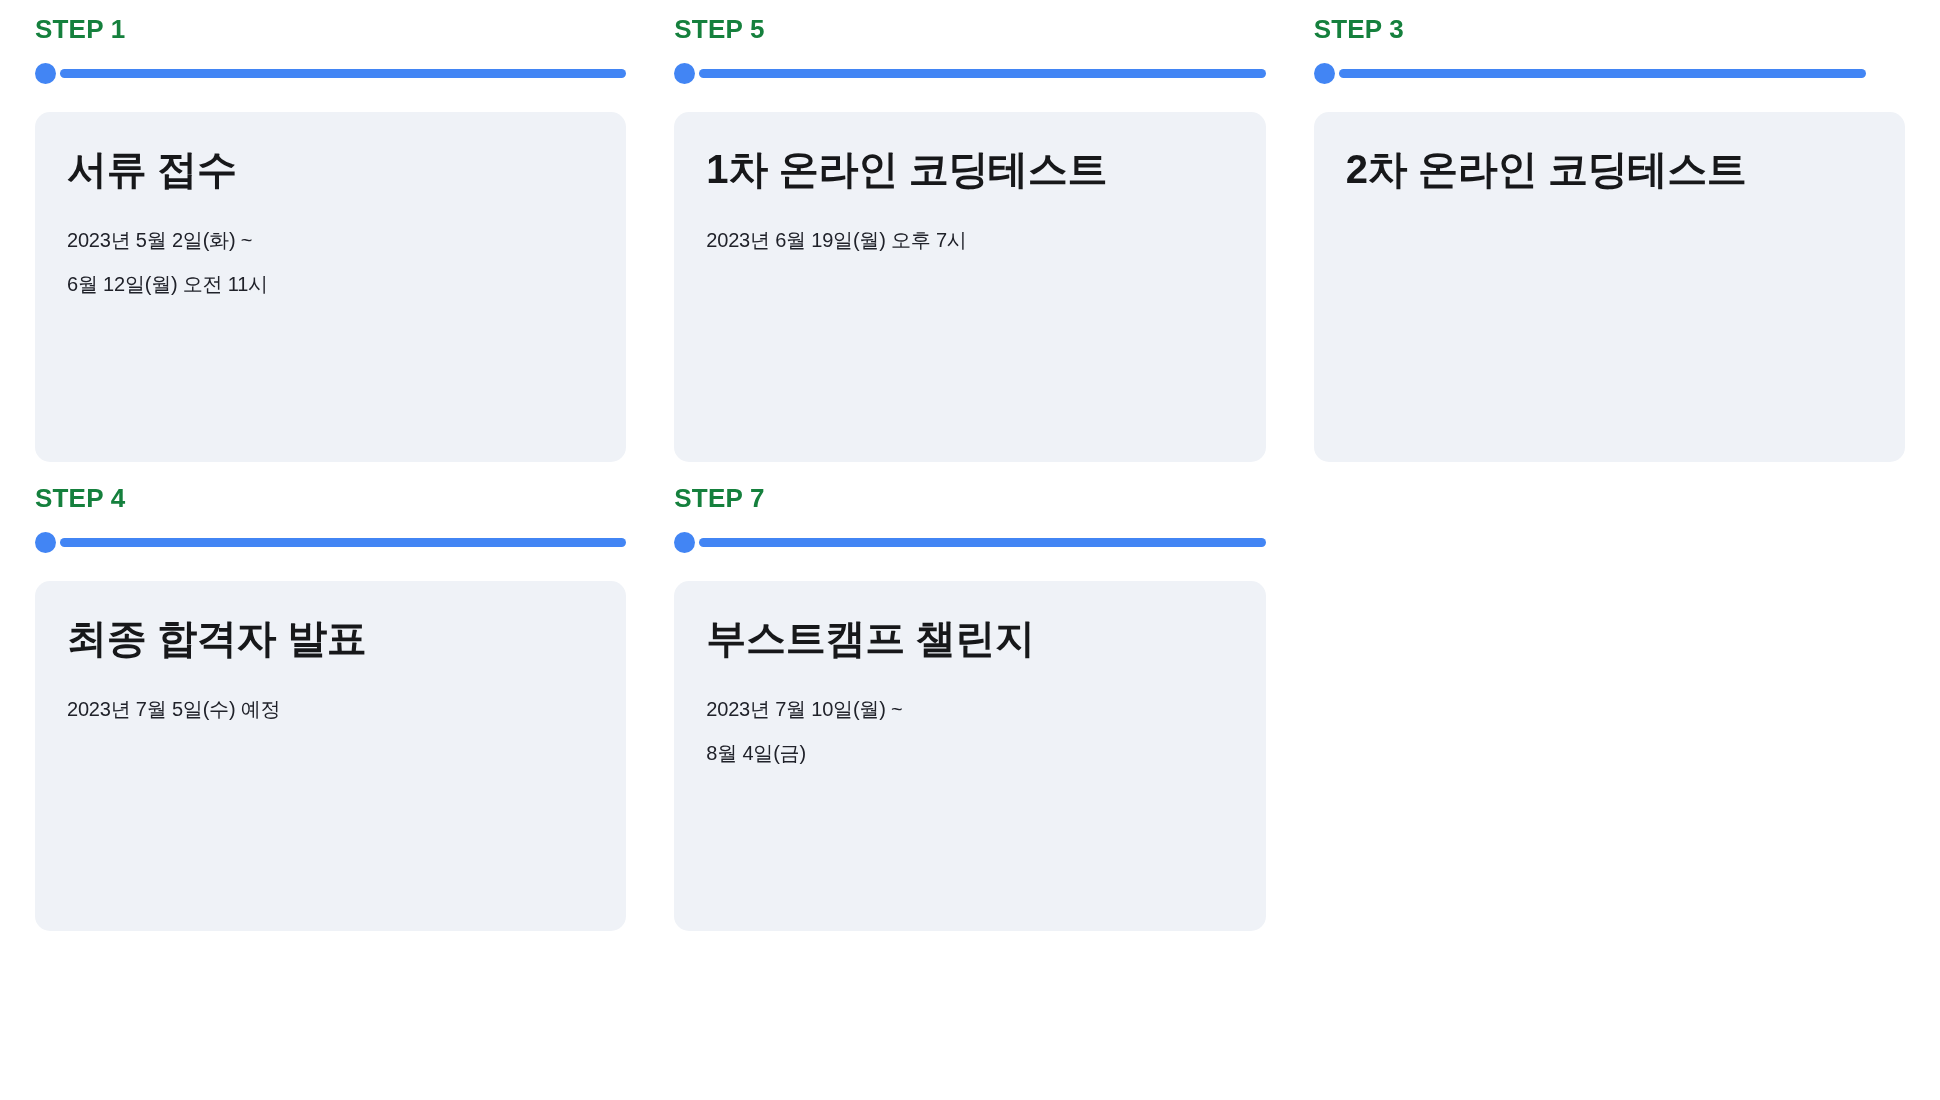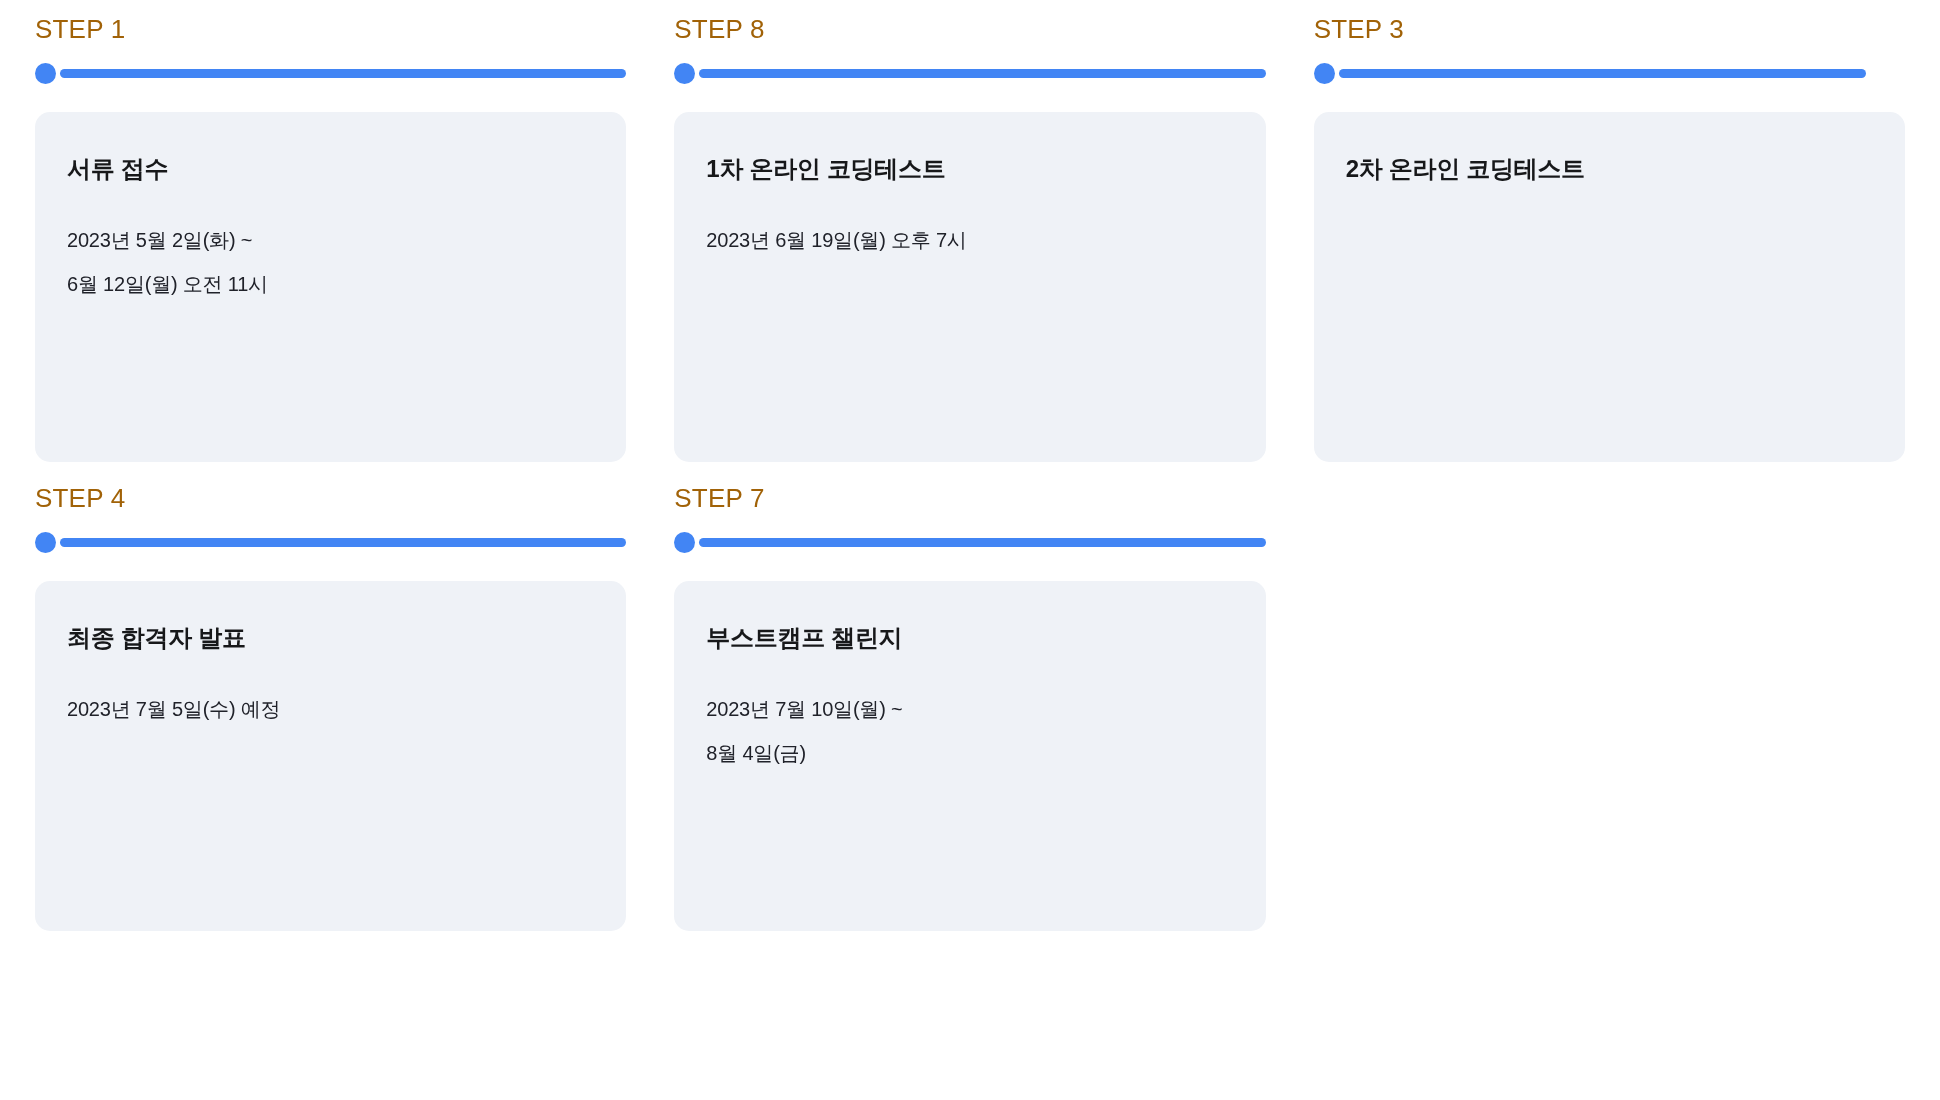--- a/index.html
+++ b/index.html
@@ -28,22 +28,22 @@
 
   .row-1 { padding-top: 14px; }
   .row-2 { padding-top: 21px; border-radius: 6px; }
 
   .step {
     position: relative;
   }
 
   .step-label {
     font-size: 26px;
-    font-weight: 400;
-    color: #a16207;
+    font-weight: 700;
+    color: #15803d;
     letter-spacing: 0.2px;
     line-height: 30px;
     margin-bottom: 18px;
     white-space: nowrap;
   }
 
   .progress {
     position: relative;
     height: 22px;
     display: flex;
@@ -74,21 +74,21 @@
   }
 
   .card {
     background: #eff2f7;
     border-radius: 15px;
     height: 350px;
     padding: 36px 32px 32px 32px;
   }
 
   .card-title {
-    font-size: 24px;
+    font-size: 40px;
     font-weight: 700;
     color: #17181a;
     line-height: 42px;
     letter-spacing: -0.3px;
     margin-bottom: 28px;
     white-space: nowrap;
   }
 
   .card-date {
     font-size: 20px;
@@ -119,21 +119,21 @@
       <div class="card">
         <div class="card-title">서류 접수</div>
         <div class="card-date">
           <span class="date-line">2023년 5월 2일(화) ~</span>
           <span class="date-line">6월 12일(월) 오전 11시</span>
         </div>
       </div>
     </div>
 
     <div class="step">
-      <div class="step-label">STEP 8</div>
+      <div class="step-label">STEP 5</div>
       <div class="progress">
         <span class="progress-dot"></span>
         <span class="progress-bar"></span>
       </div>
       <div class="card">
         <div class="card-title">1차 온라인 코딩테스트</div>
         <div class="card-date">
           <span class="date-line">2023년 6월 19일(월) 오후 7시</span>
         </div>
       </div>

